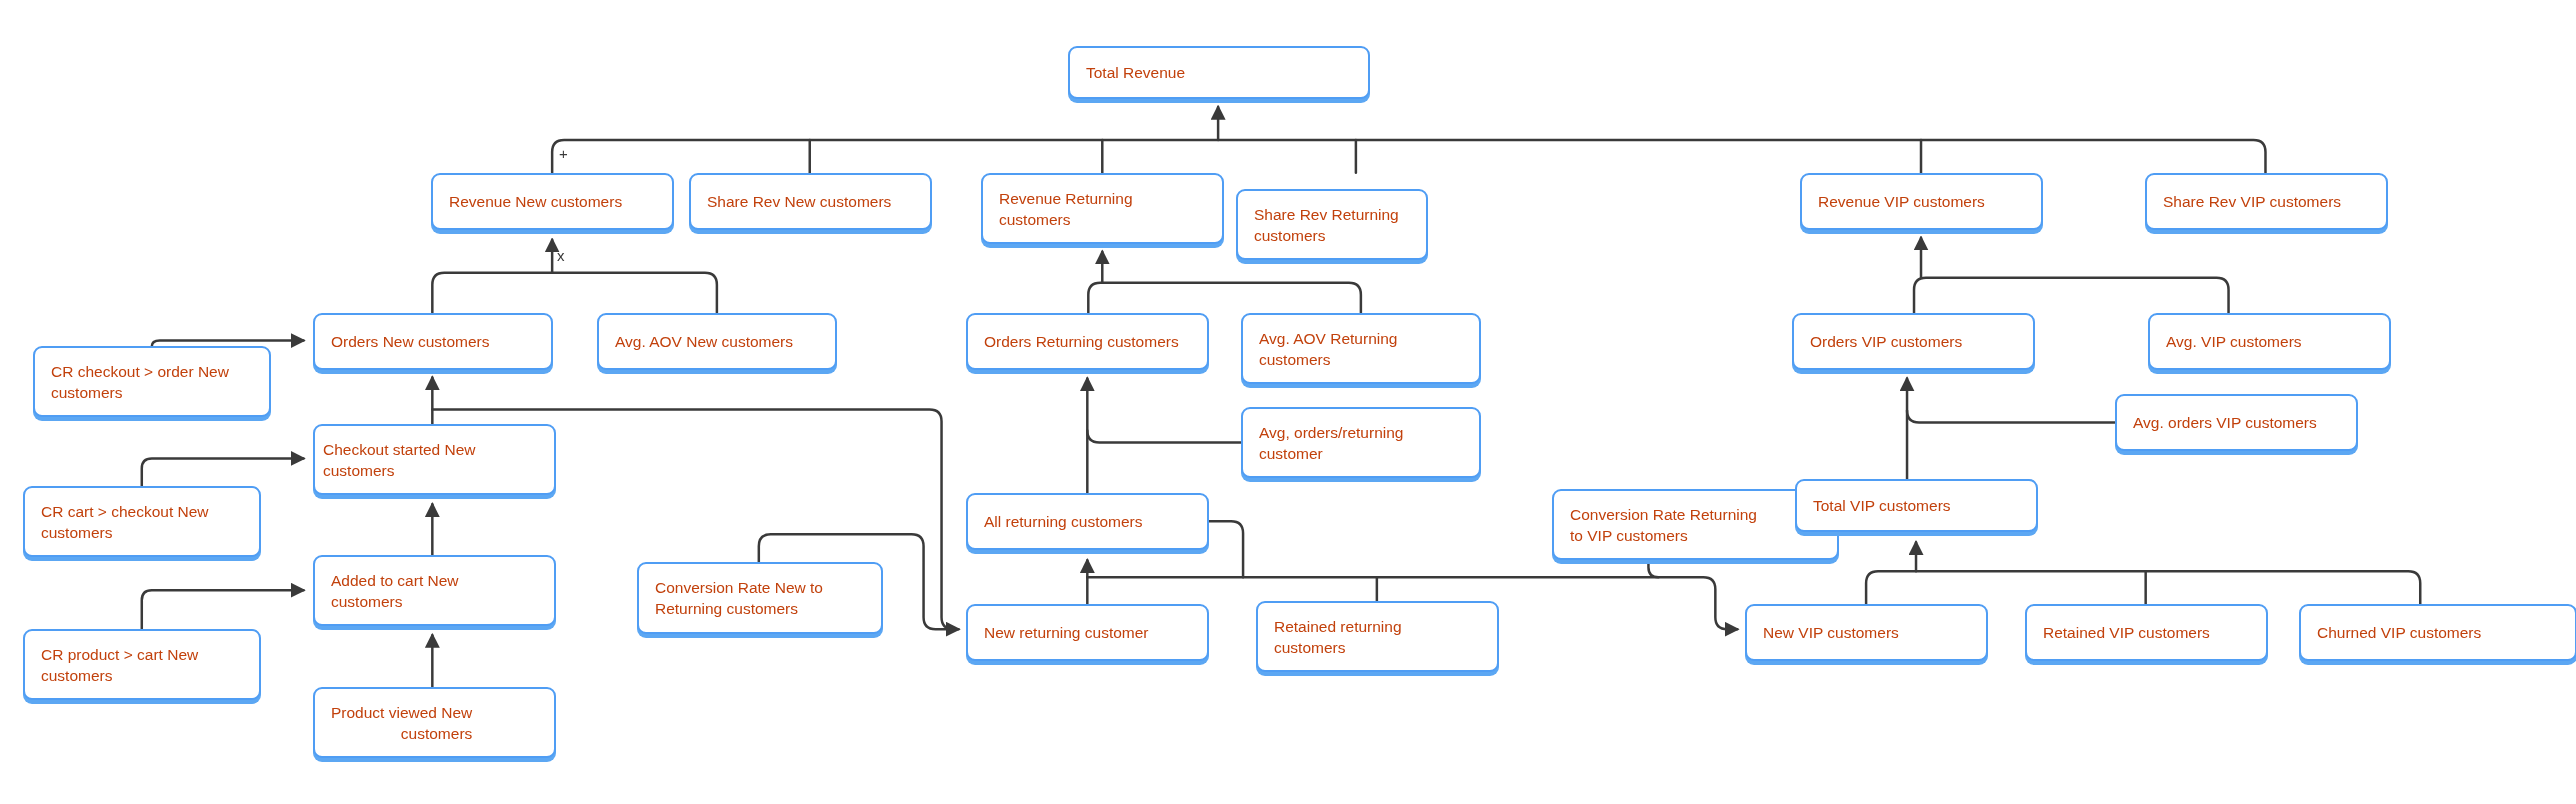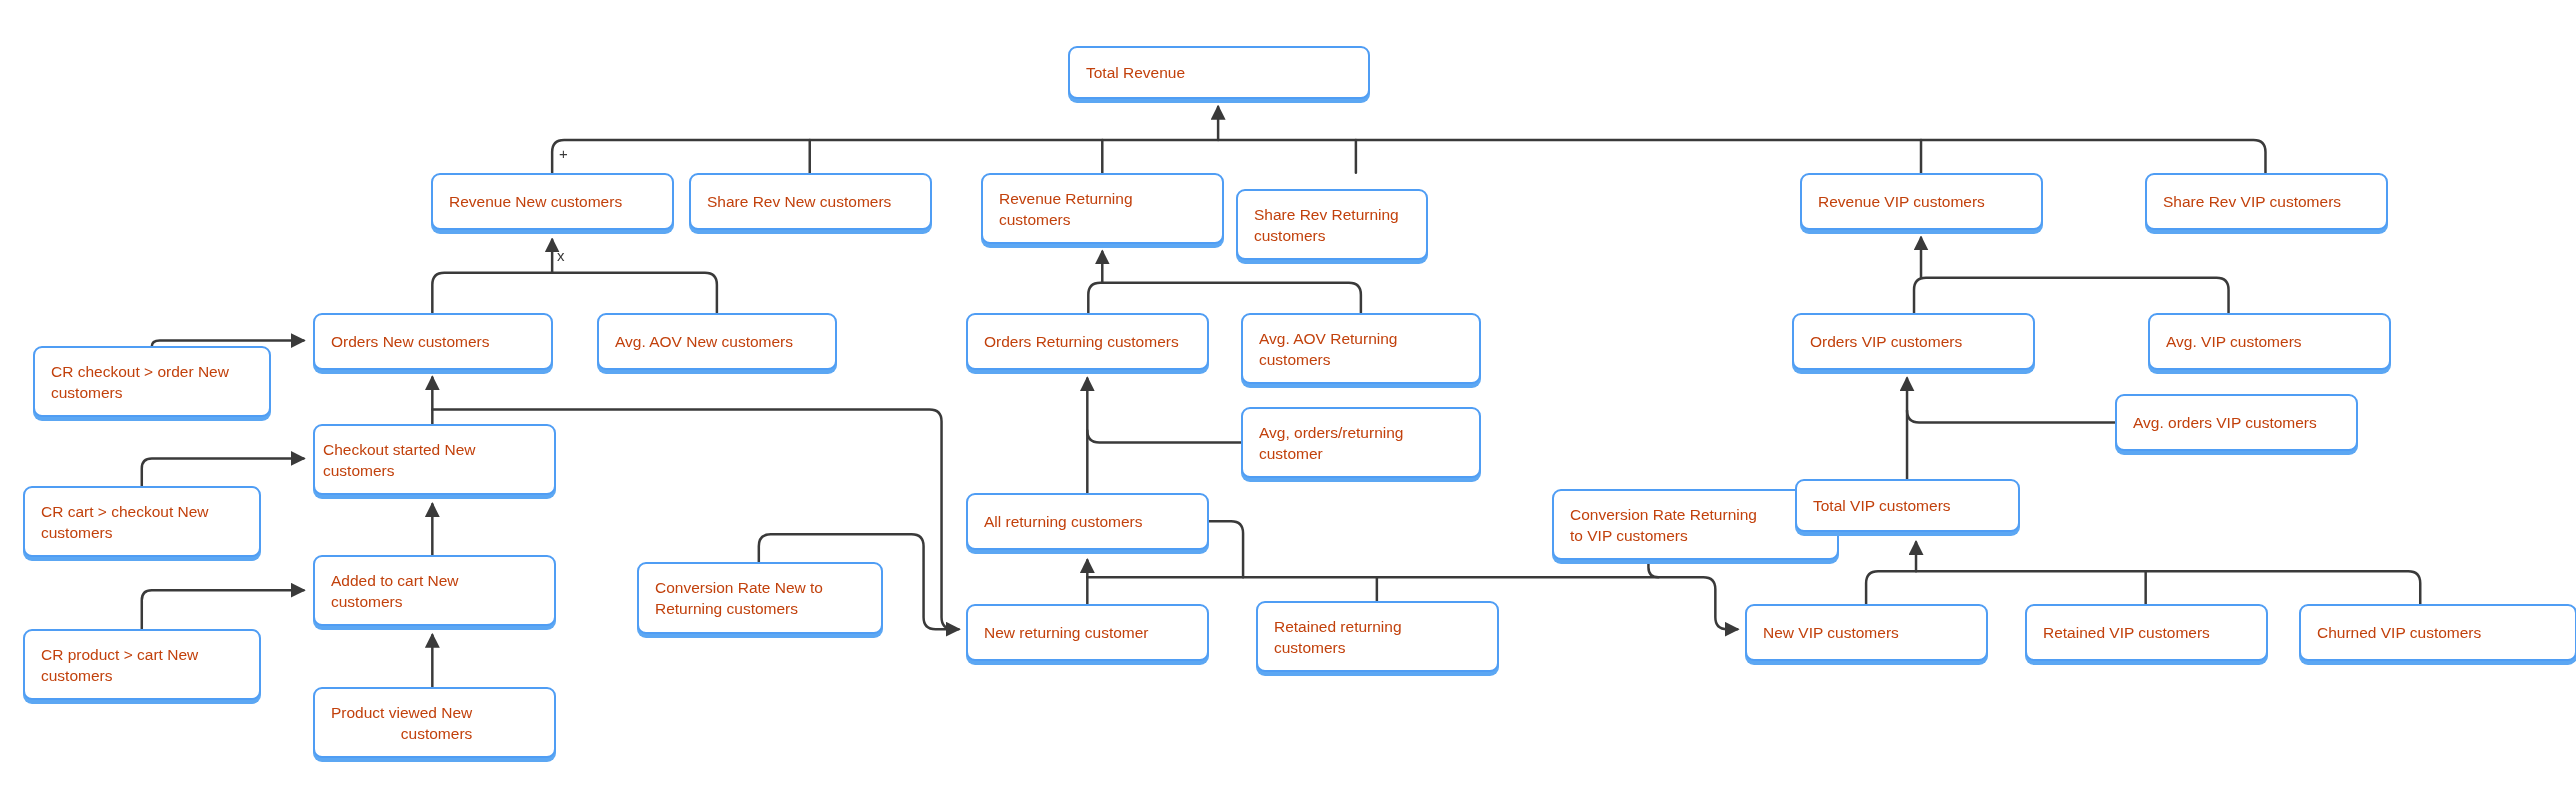--- a/index.html
+++ b/index.html
@@ -123,19 +123,19 @@
   <div class="node" style="left:313px;top:687px;width:243px;height:71px;text-align:right;">Product viewed New
 customers</div>
   <div class="node" style="left:637px;top:562px;width:246px;height:72px;">Conversion Rate New to
 Returning customers</div>
   <div class="node" style="left:966px;top:493px;width:243px;height:57px;">All returning customers</div>
   <div class="node" style="left:966px;top:604px;width:243px;height:57px;">New returning customer</div>
   <div class="node" style="left:1256px;top:601px;width:243px;height:71px;">Retained returning
 customers</div>
   <div class="node" style="left:1528px;top:489px;width:287px;height:71px;margin-left:24px;">Conversion Rate Returning
 to VIP customers</div>
-  <div class="node" style="left:1795px;top:479px;width:225px;height:53px;">Total VIP customers</div>
+  <div class="node" style="left:1795px;top:479px;width:243px;height:53px;">Total VIP customers</div>
   <div class="node" style="left:1745px;top:604px;width:243px;height:57px;">New VIP customers</div>
   <div class="node" style="left:2025px;top:604px;width:243px;height:57px;">Retained VIP customers</div>
   <div class="node" style="left:2299px;top:604px;width:278px;height:57px;">Churned VIP customers</div>
 
 </div>
 
 
 </body></html>

